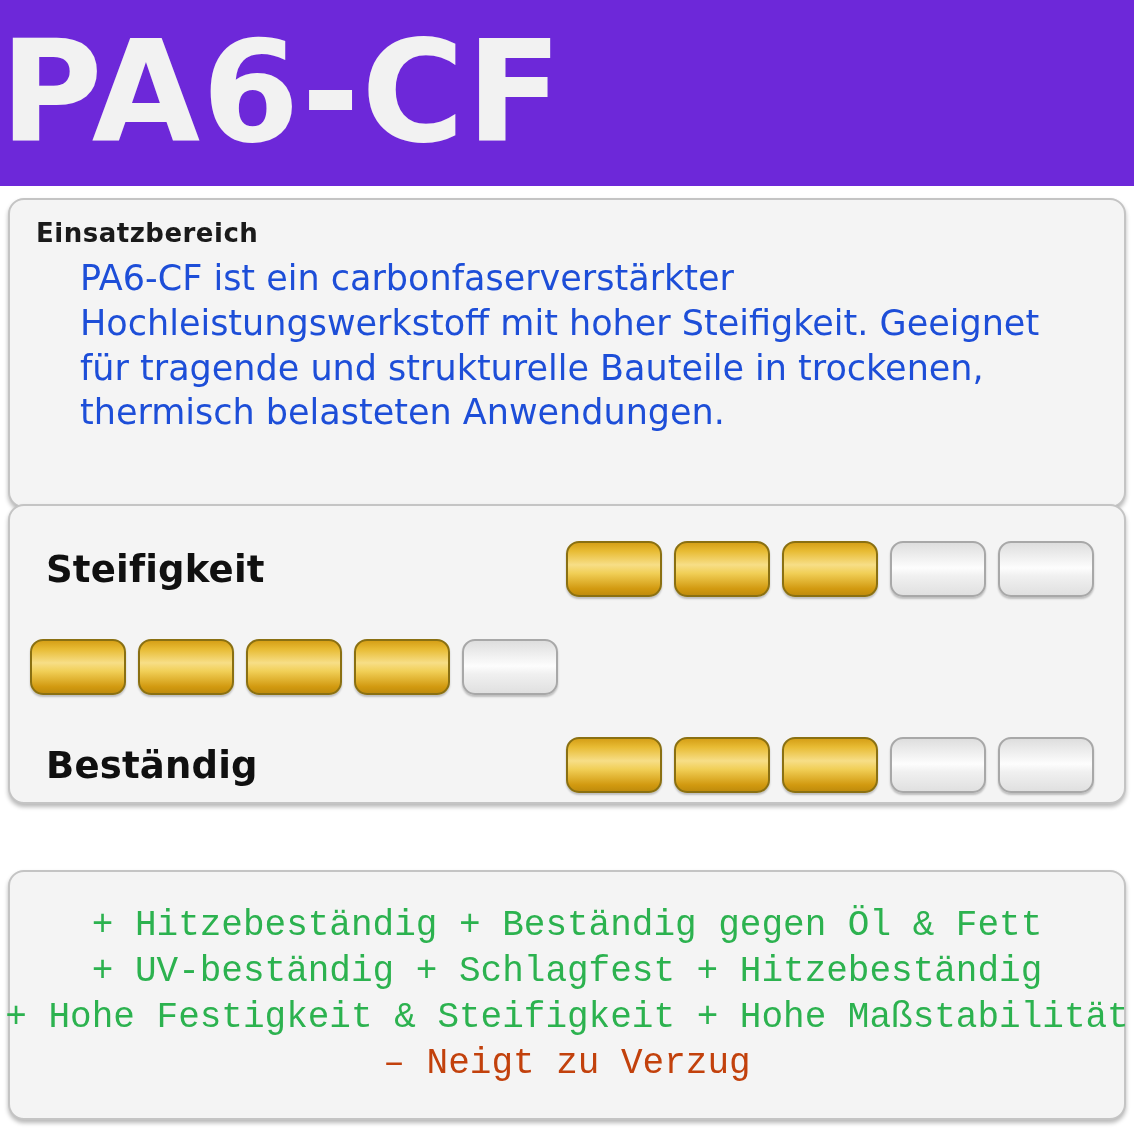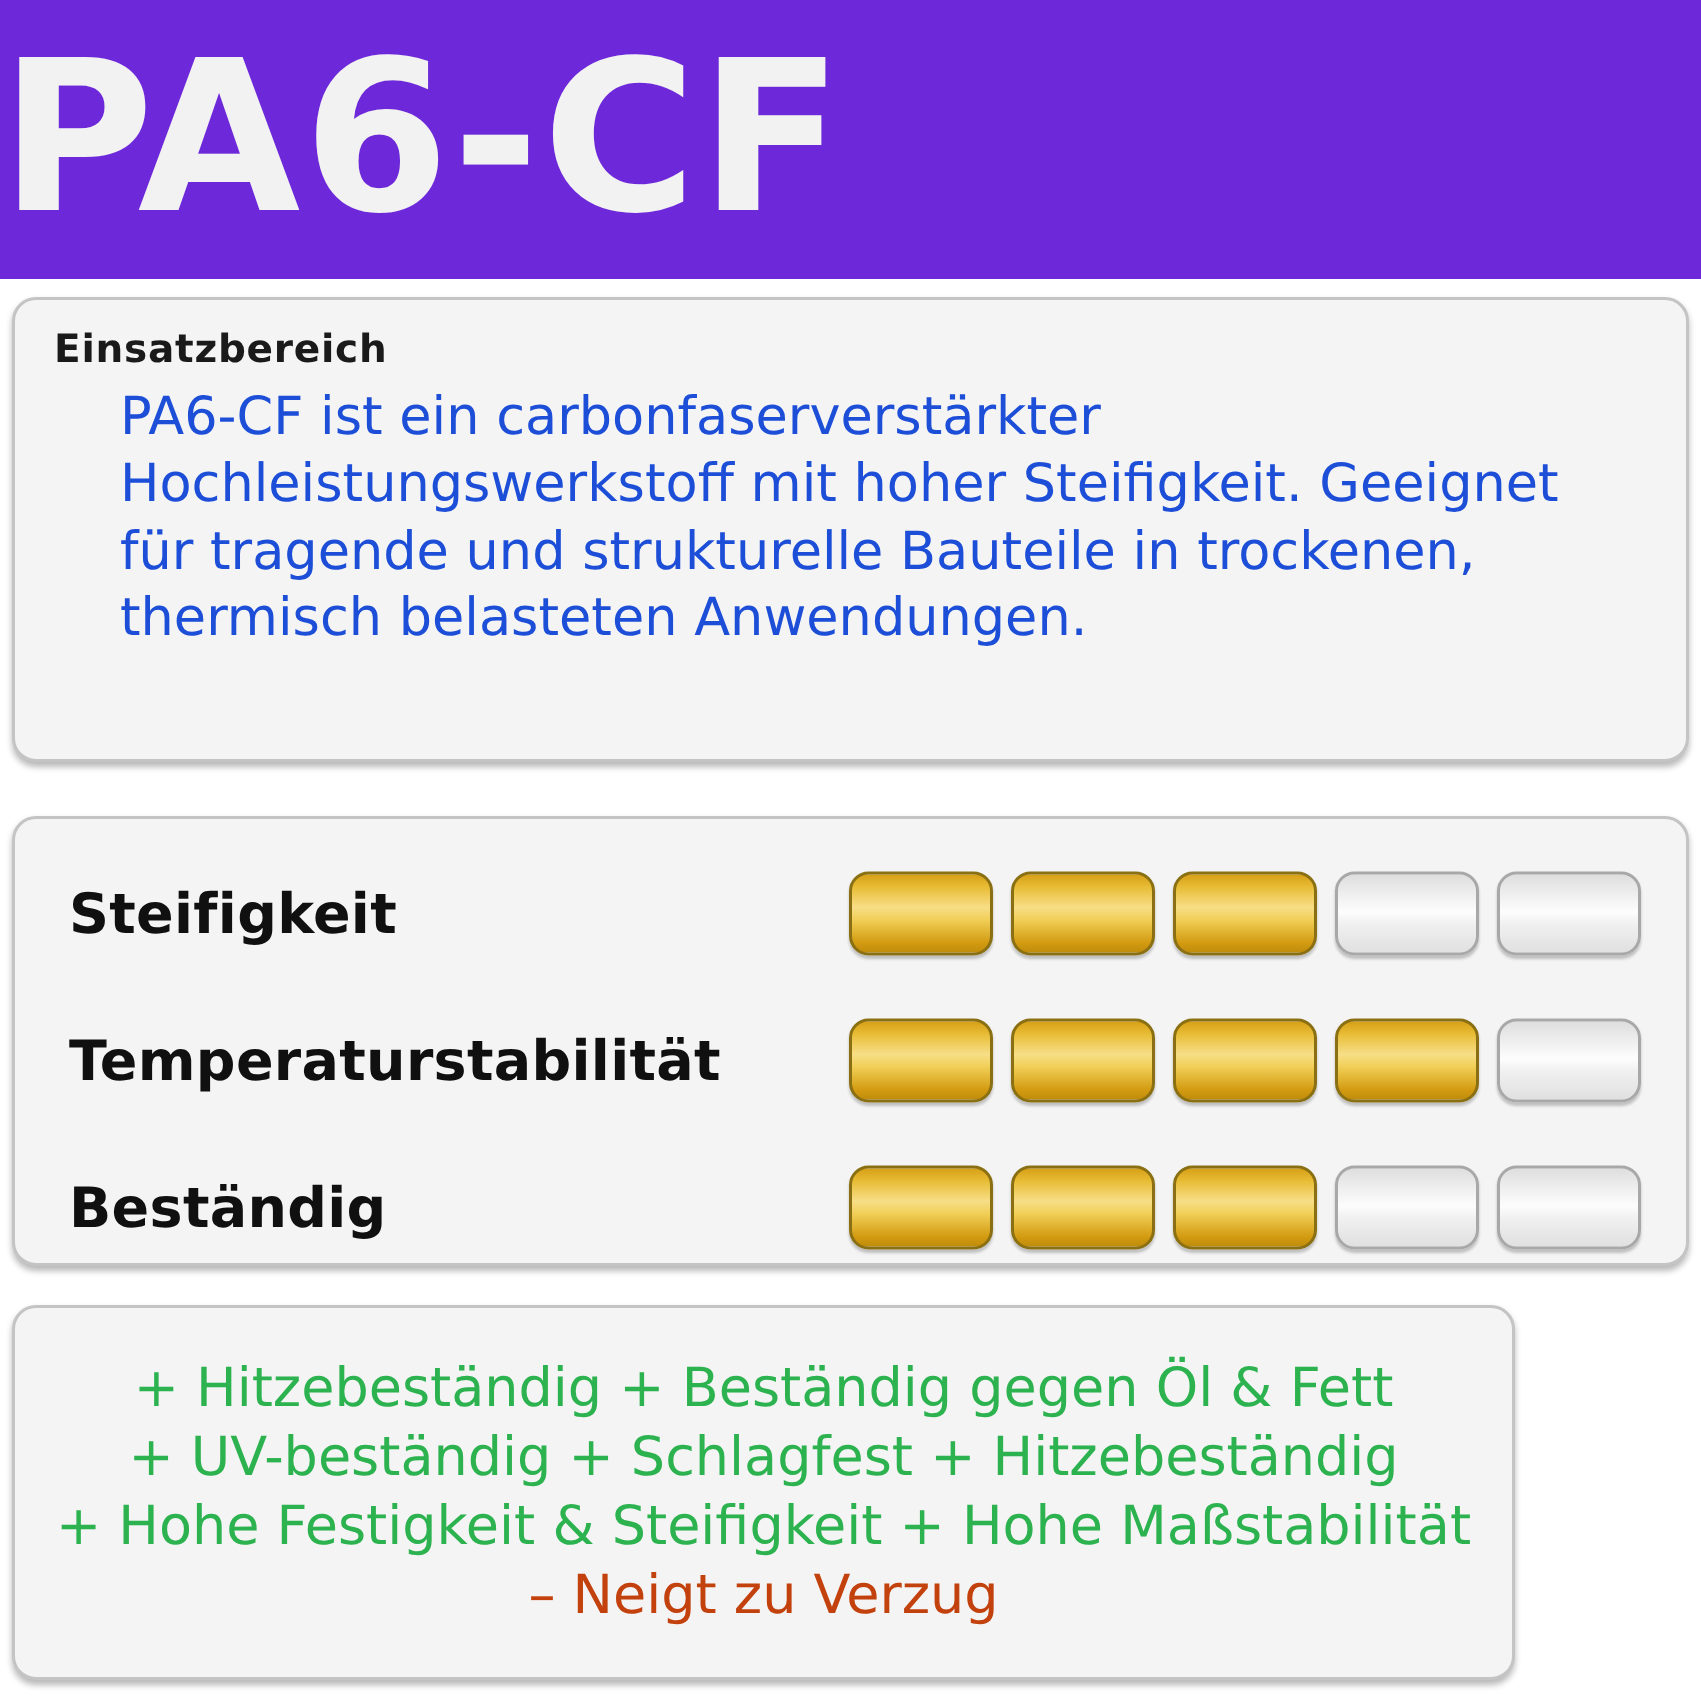--- a/index.html
+++ b/index.html
@@ -72,21 +72,21 @@
     line-height: 1.28;
     margin: 0;
     padding-left: 44px;
     padding-right: 10px;
     font-weight: 400;
   }
 
   
   .card-ratings {
     left: 8px;
-    top: 544px;
+    top: 504px;
     width: 1118px;
     height: 300px;
     padding: 14px 20px;
   }
   .rating-row {
     display: flex;
     align-items: center;
     height: 98px;
   }
   .rating-label {
@@ -119,27 +119,28 @@
   .pip.off {
     background: linear-gradient(to bottom,
       #dedede 0%, #ebebeb 20%, #fdfdfd 48%, #f0f0f0 64%, #e0e0e0 100%);
     border-color: #a8a8a8;
   }
 
   
   .card-props {
     left: 8px;
     top: 870px;
-    width: 1002px;
+    width: 1118px;
     height: 250px;
     padding: 16px 20px;
     display: flex;
     flex-direction: column;
     align-items: center;
     justify-content: center;
+    font-family: Liberation Mono, monospace;
   }
   .prop-line {
     font-size: 36px;
     line-height: 1.28;
     text-align: center;
     white-space: nowrap;
   }
   .prop-line.pos { color: #2cb24f; }
   .prop-line.neg { color: #c2410c; }
 </style>
@@ -162,21 +163,20 @@
       <div class="rating-label">Steifigkeit</div>
       <div class="pips">
         <div class="pip on"></div>
         <div class="pip on"></div>
         <div class="pip on"></div>
         <div class="pip off"></div>
         <div class="pip off"></div>
       </div>
     </div>
     <div class="rating-row">
-      <div class="rating-label">Temperaturstabilität</div>
       <div class="pips">
         <div class="pip on"></div>
         <div class="pip on"></div>
         <div class="pip on"></div>
         <div class="pip on"></div>
         <div class="pip off"></div>
       </div>
     </div>
     <div class="rating-row">
       <div class="rating-label">Beständig</div>

